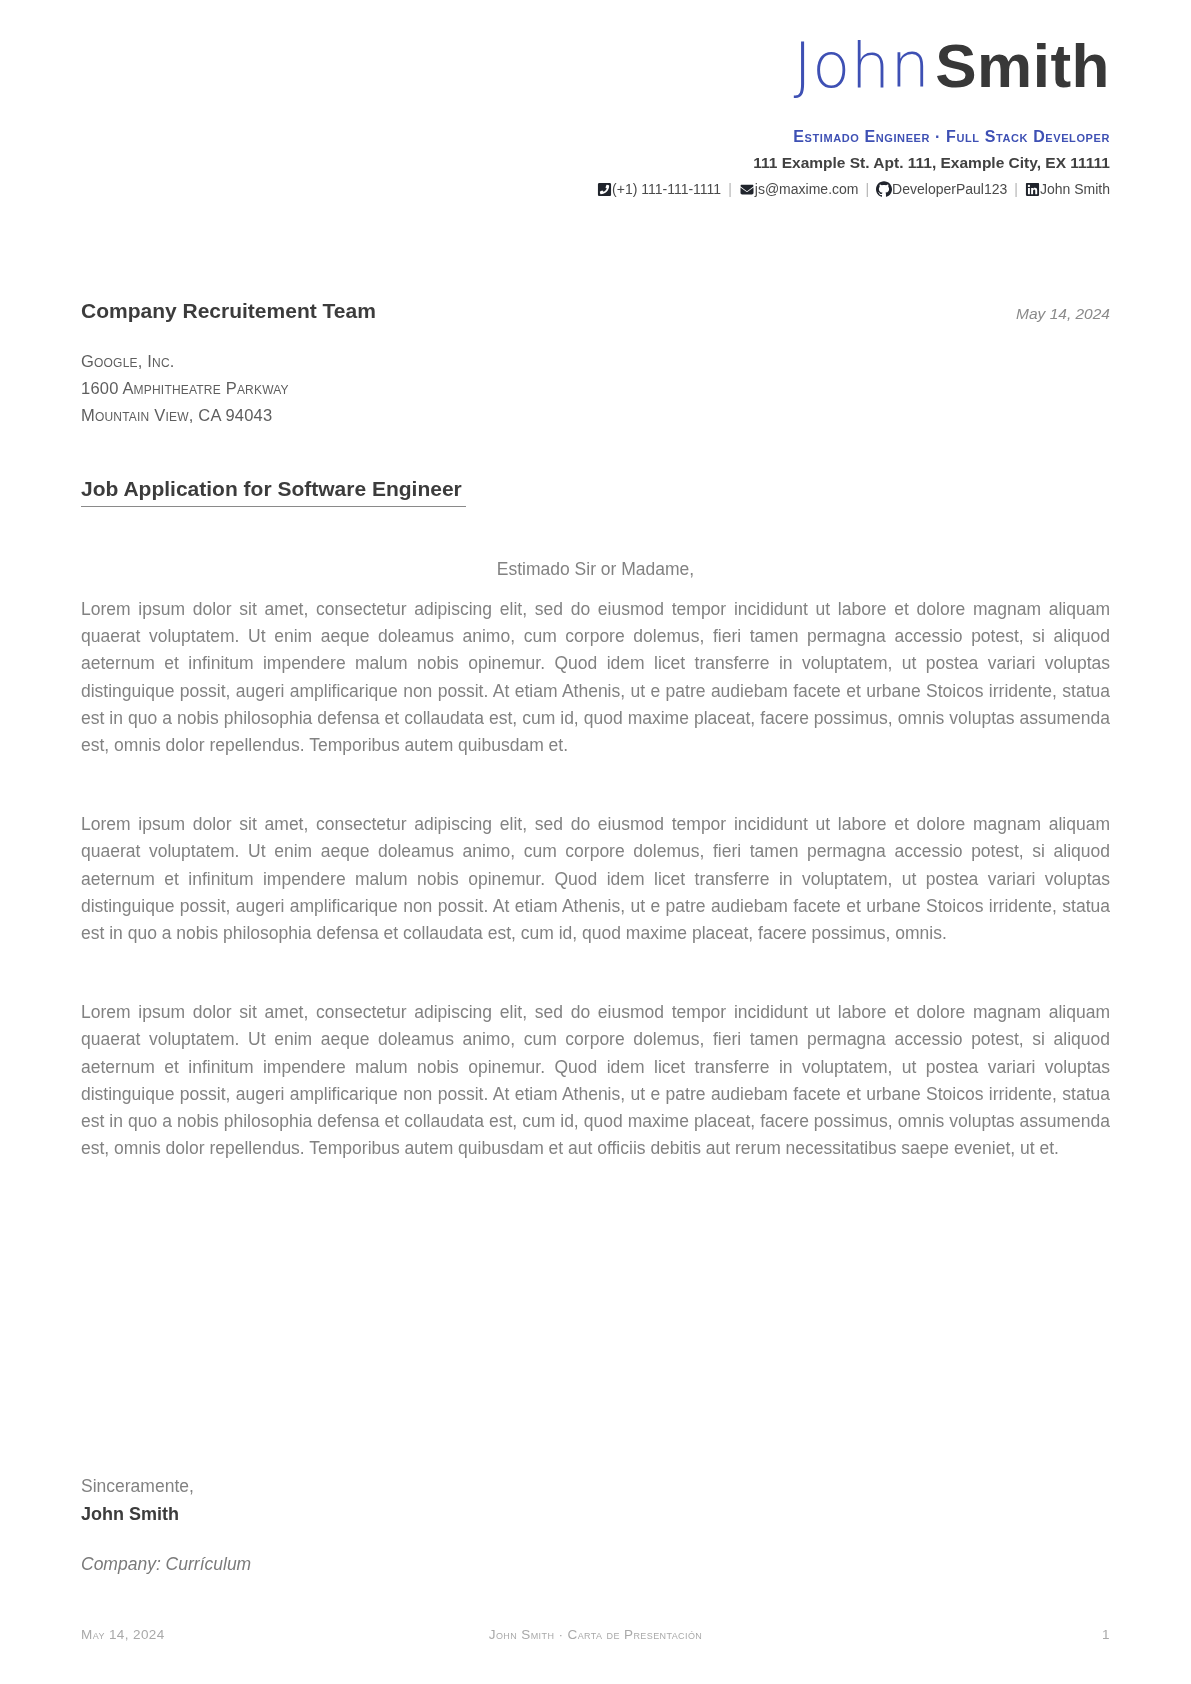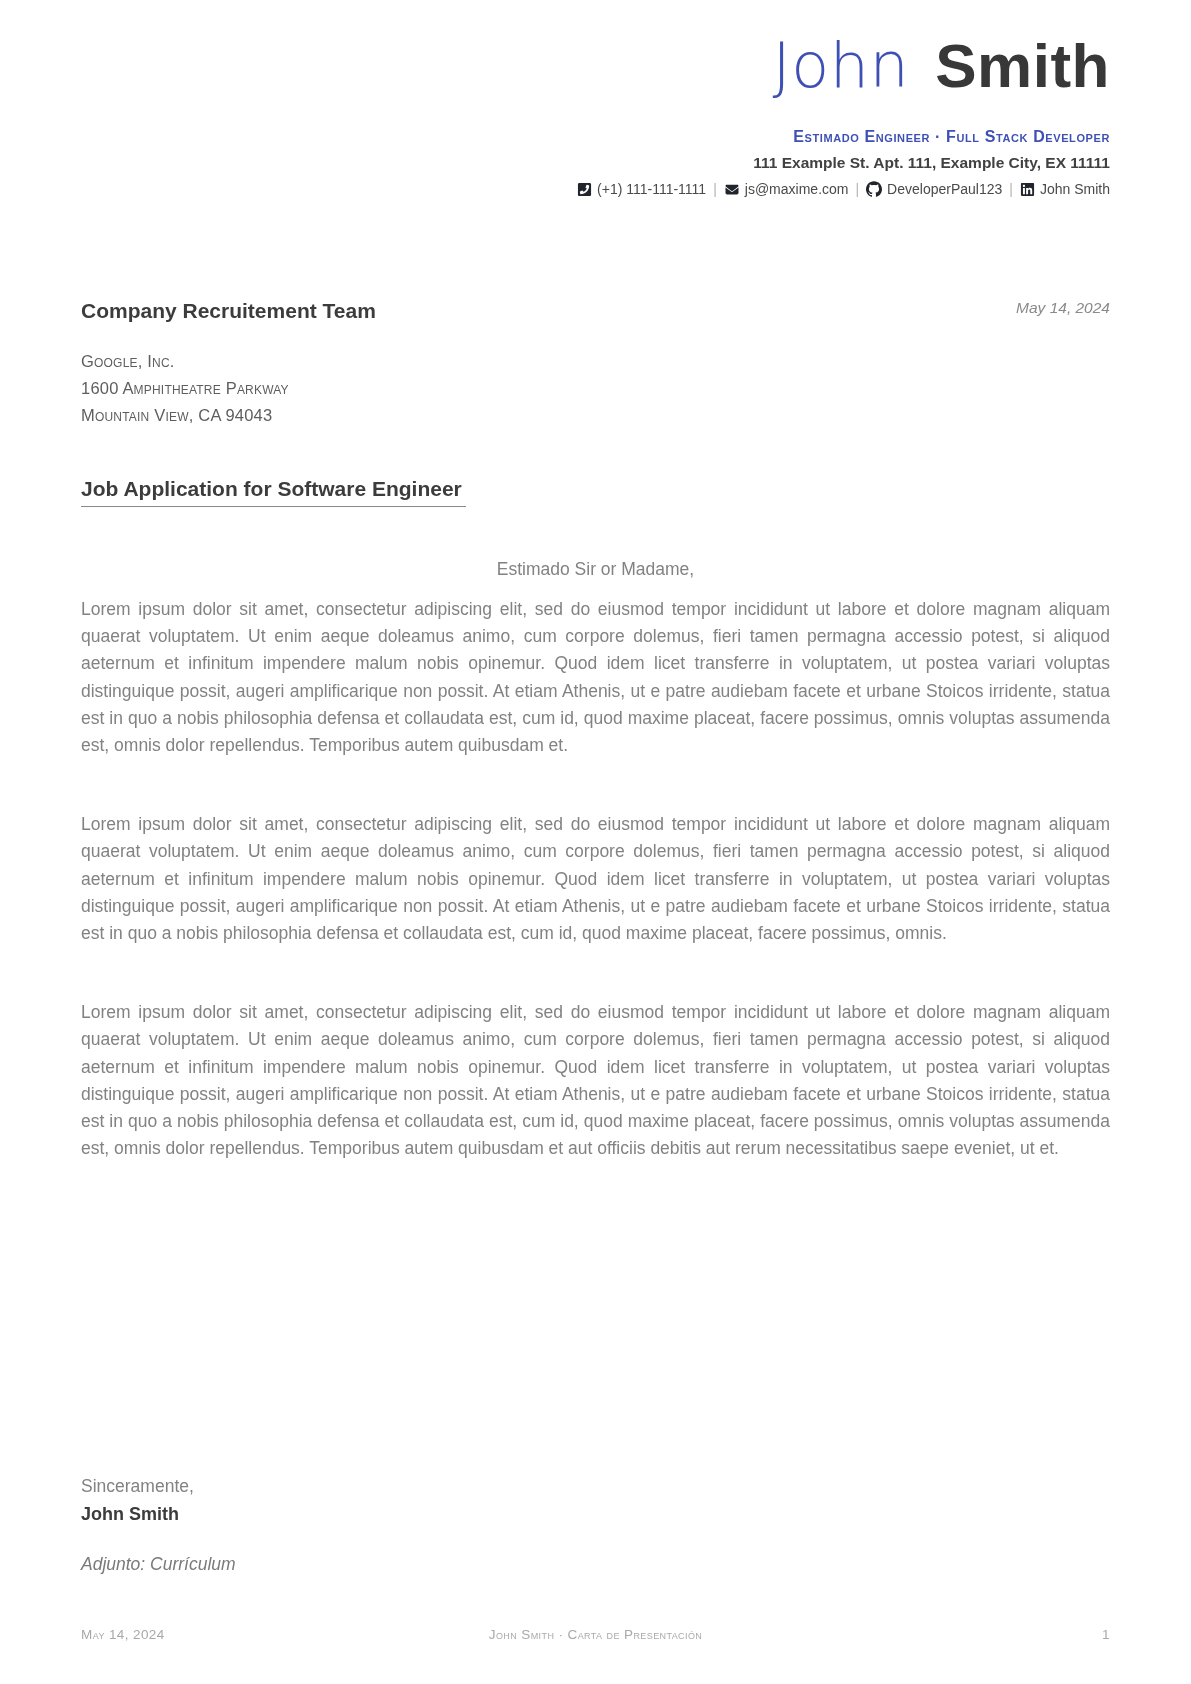--- a/index.html
+++ b/index.html
@@ -12,38 +12,38 @@
     background: #ffffff;
     font-family: "Liberation Sans", sans-serif;
     padding: 30px 81px 0 81px;
     overflow: hidden;
   }
 
   
   .header { text-align: right; }
   .name-line { line-height: 72px; letter-spacing: 0.5px; }
   .first-name { font-size: 62px; font-weight: 200; color: #3E50B4; font-family: "DejaVu Sans", "Liberation Sans", sans-serif; }
-  .last-name  { font-size: 62px; font-weight: 700; color: #383838; margin-left: 26px; }
+  .last-name  { font-size: 62px; font-weight: 700; color: #383838; margin-left: 5px; }
   .tagline {
     margin-top: 10px; font-size: 16px; font-weight: 600;
     font-variant: small-caps; letter-spacing: 0.6px; color: #3E50B4;
   }
   .header-address { margin-top: 8px; font-size: 15.5px; font-weight: 700; color: #414141; }
   .contact-line {
     margin-top: 9px; font-size: 14px; color: #4a4a4a;
     display: flex; justify-content: flex-end; align-items: center; gap: 7px;
   }
-  .contact-item { display: inline-flex; align-items: center; gap: 5px; }
+  .contact-item { display: inline-flex; align-items: center; }
   .contact-item svg { display: block; fill: #20242c; }
   .contact-sep { color: #b4b4b4; }
 
   
   .recipient-row {
     margin-top: 102px;
-    display: flex; justify-content: space-between; align-items: flex-start;
+    display: flex; justify-content: space-between; align-items: flex-end;
   }
   .recipient-title { font-size: 21px; font-weight: 700; color: #3C3C3C; }
   .letter-date { font-size: 15.5px; font-style: italic; color: #8A8A8A; }
   .recipient-address {
     margin-top: 25px; font-size: 16.5px; color: #5E5E5E;
     font-variant: small-caps; line-height: 27px; letter-spacing: 0.2px;
   }
 
   
   .subject-wrap { margin-top: 48px; }
@@ -142,21 +142,21 @@
 
   <div class="body-paragraphs">
     <p>Lorem ipsum dolor sit amet, consectetur adipiscing elit, sed do eiusmod tempor incididunt ut labore et dolore magnam aliquam quaerat voluptatem. Ut enim aeque doleamus animo, cum corpore dolemus, fieri tamen permagna accessio potest, si aliquod aeternum et infinitum impendere malum nobis opinemur. Quod idem licet transferre in voluptatem, ut postea variari voluptas distinguique possit, augeri amplificarique non possit. At etiam Athenis, ut e patre audiebam facete et urbane Stoicos irridente, statua est in quo a nobis philosophia defensa et collaudata est, cum id, quod maxime placeat, facere possimus, omnis voluptas assumenda est, omnis dolor repellendus. Temporibus autem quibusdam et.</p>
     <p>Lorem ipsum dolor sit amet, consectetur adipiscing elit, sed do eiusmod tempor incididunt ut labore et dolore magnam aliquam quaerat voluptatem. Ut enim aeque doleamus animo, cum corpore dolemus, fieri tamen permagna accessio potest, si aliquod aeternum et infinitum impendere malum nobis opinemur. Quod idem licet transferre in voluptatem, ut postea variari voluptas distinguique possit, augeri amplificarique non possit. At etiam Athenis, ut e patre audiebam facete et urbane Stoicos irridente, statua est in quo a nobis philosophia defensa et collaudata est, cum id, quod maxime placeat, facere possimus, omnis.</p>
     <p>Lorem ipsum dolor sit amet, consectetur adipiscing elit, sed do eiusmod tempor incididunt ut labore et dolore magnam aliquam quaerat voluptatem. Ut enim aeque doleamus animo, cum corpore dolemus, fieri tamen permagna accessio potest, si aliquod aeternum et infinitum impendere malum nobis opinemur. Quod idem licet transferre in voluptatem, ut postea variari voluptas distinguique possit, augeri amplificarique non possit. At etiam Athenis, ut e patre audiebam facete et urbane Stoicos irridente, statua est in quo a nobis philosophia defensa et collaudata est, cum id, quod maxime placeat, facere possimus, omnis voluptas assumenda est, omnis dolor repellendus. Temporibus autem quibusdam et aut officiis debitis aut rerum necessitatibus saepe eveniet, ut et.</p>
   </div>
 
   <div class="closing-block">
     <div class="closing-text">Sinceramente,</div>
     <div class="signature">John Smith</div>
-    <div class="enclosure">Adjunto: Currículum</div>
+    <div class="enclosure">Company: Currículum</div>
   </div>
 
   <div class="footer">
     <div class="footer-left">May 14, 2024</div>
     <div class="footer-center">John Smith · Carta de Presentación</div>
     <div class="footer-right">1</div>
   </div>
 
 </div>
 

